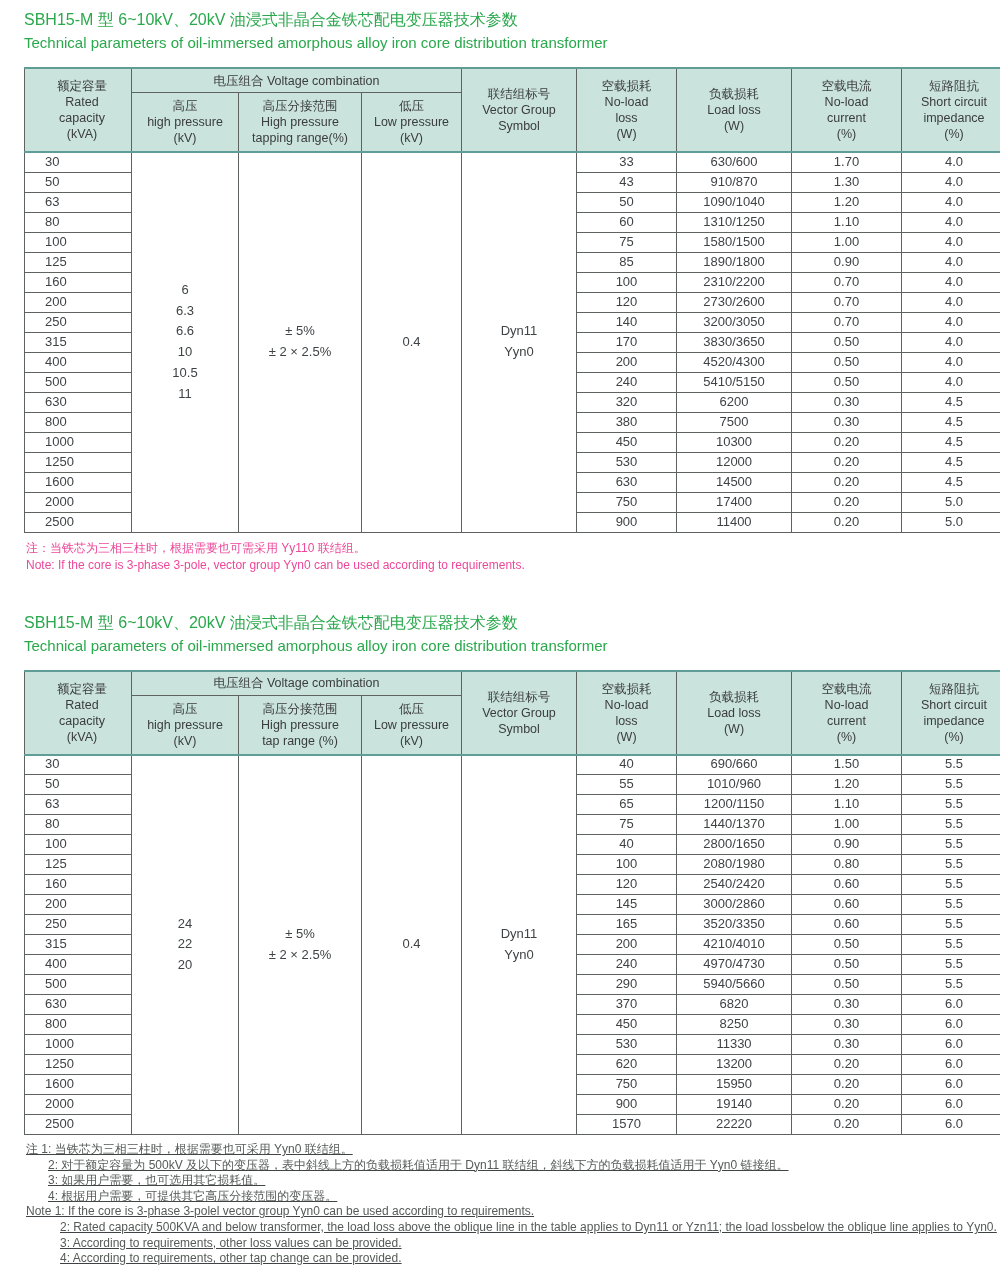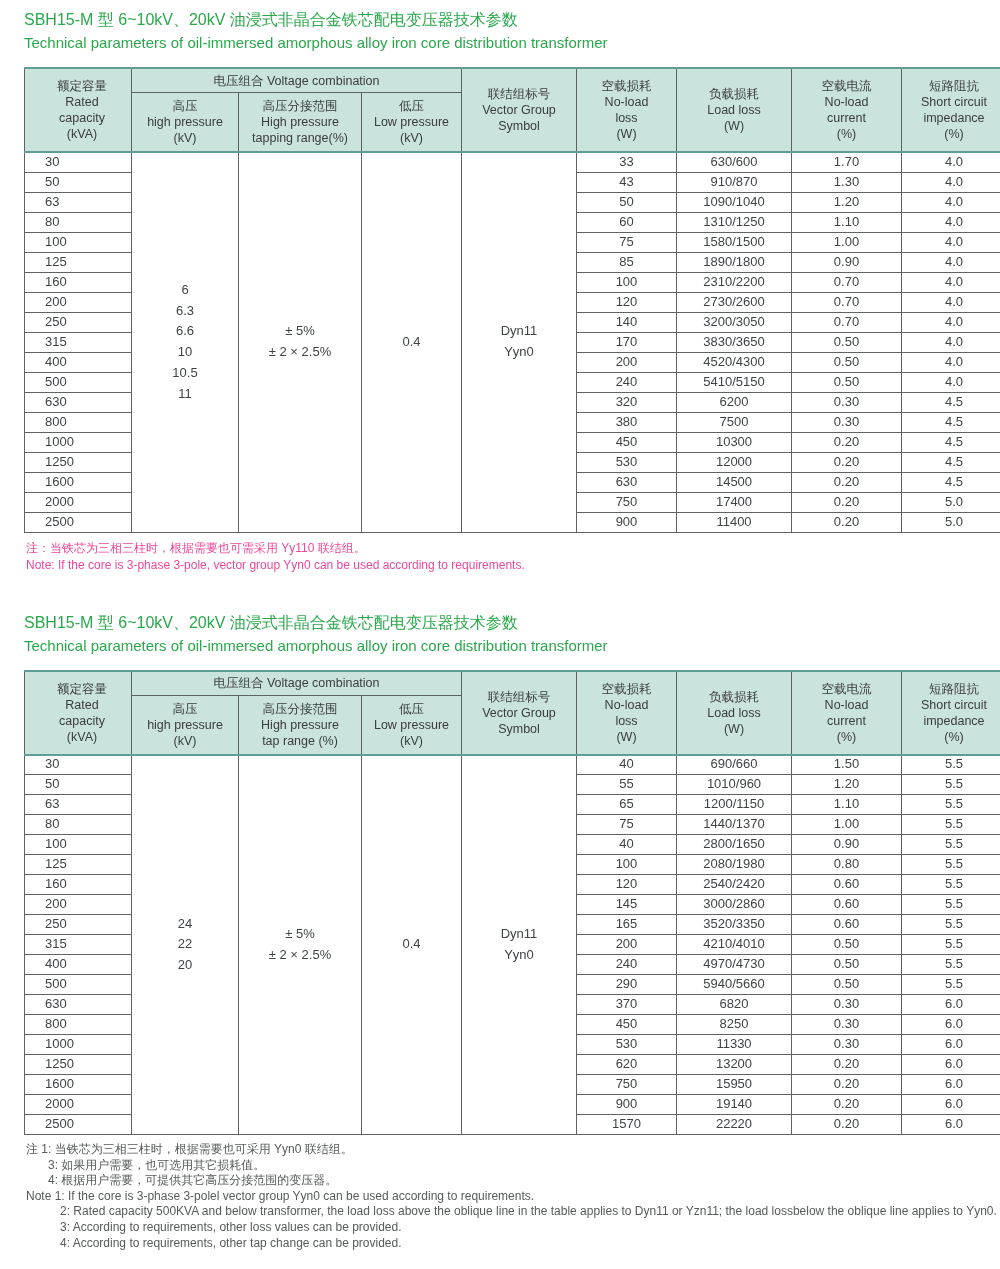--- a/index.html
+++ b/index.html
@@ -58,21 +58,21 @@
     font-size: 13px;
   }
 
   
   .table-notes { margin: 7px 0 0 2px; }
   .note-line { font-size: 12px; line-height: 17.5px; color: #ec4899; }
 
   .spacer-mid { height: 36px; }
 
   
-  .footnotes { margin: 7px 0 0 2px; }
+  .footnotes { margin: 7px 0 0 2px; text-decoration: underline; }
   .fn { font-size: 12px; line-height: 15.6px; color: #565a58; white-space: nowrap; }
   .fn.ind-zh { padding-left: 22px; }
   .fn.ind-en { padding-left: 34px; }
 </style>
 </head>
 <body>
 
 <div class="page">
 
   <div class="section-title">
@@ -480,20 +480,21 @@
           <td>1570</td>
           <td>22220</td>
           <td>0.20</td>
           <td>6.0</td>
         </tr>
       </tbody>
   </table>
 
   <div class="footnotes">
     <div class="fn">注 1: 当铁芯为三相三柱时，根据需要也可采用 Yyn0 联结组。</div>
+    <div class="fn ind-zh">2: 对于额定容量为 500kV 及以下的变压器，表中斜线上方的负载损耗值适用于 Dyn11 联结组，斜线下方的负载损耗值适用于 Yyn0 链接组。</div>
     <div class="fn ind-zh">3: 如果用户需要，也可选用其它损耗值。</div>
     <div class="fn ind-zh">4: 根据用户需要，可提供其它高压分接范围的变压器。</div>
     <div class="fn">Note 1: If the core is 3-phase 3-polel vector group Yyn0 can be used according to requirements.</div>
     <div class="fn ind-en">2: Rated capacity 500KVA and below transformer, the load loss above the oblique line in the table applies to Dyn11 or Yzn11; the load lossbelow the oblique line applies to Yyn0.</div>
     <div class="fn ind-en">3: According to requirements, other loss values can be provided.</div>
     <div class="fn ind-en">4: According to requirements, other tap change can be provided.</div>
   </div>
 
 </div>
 

